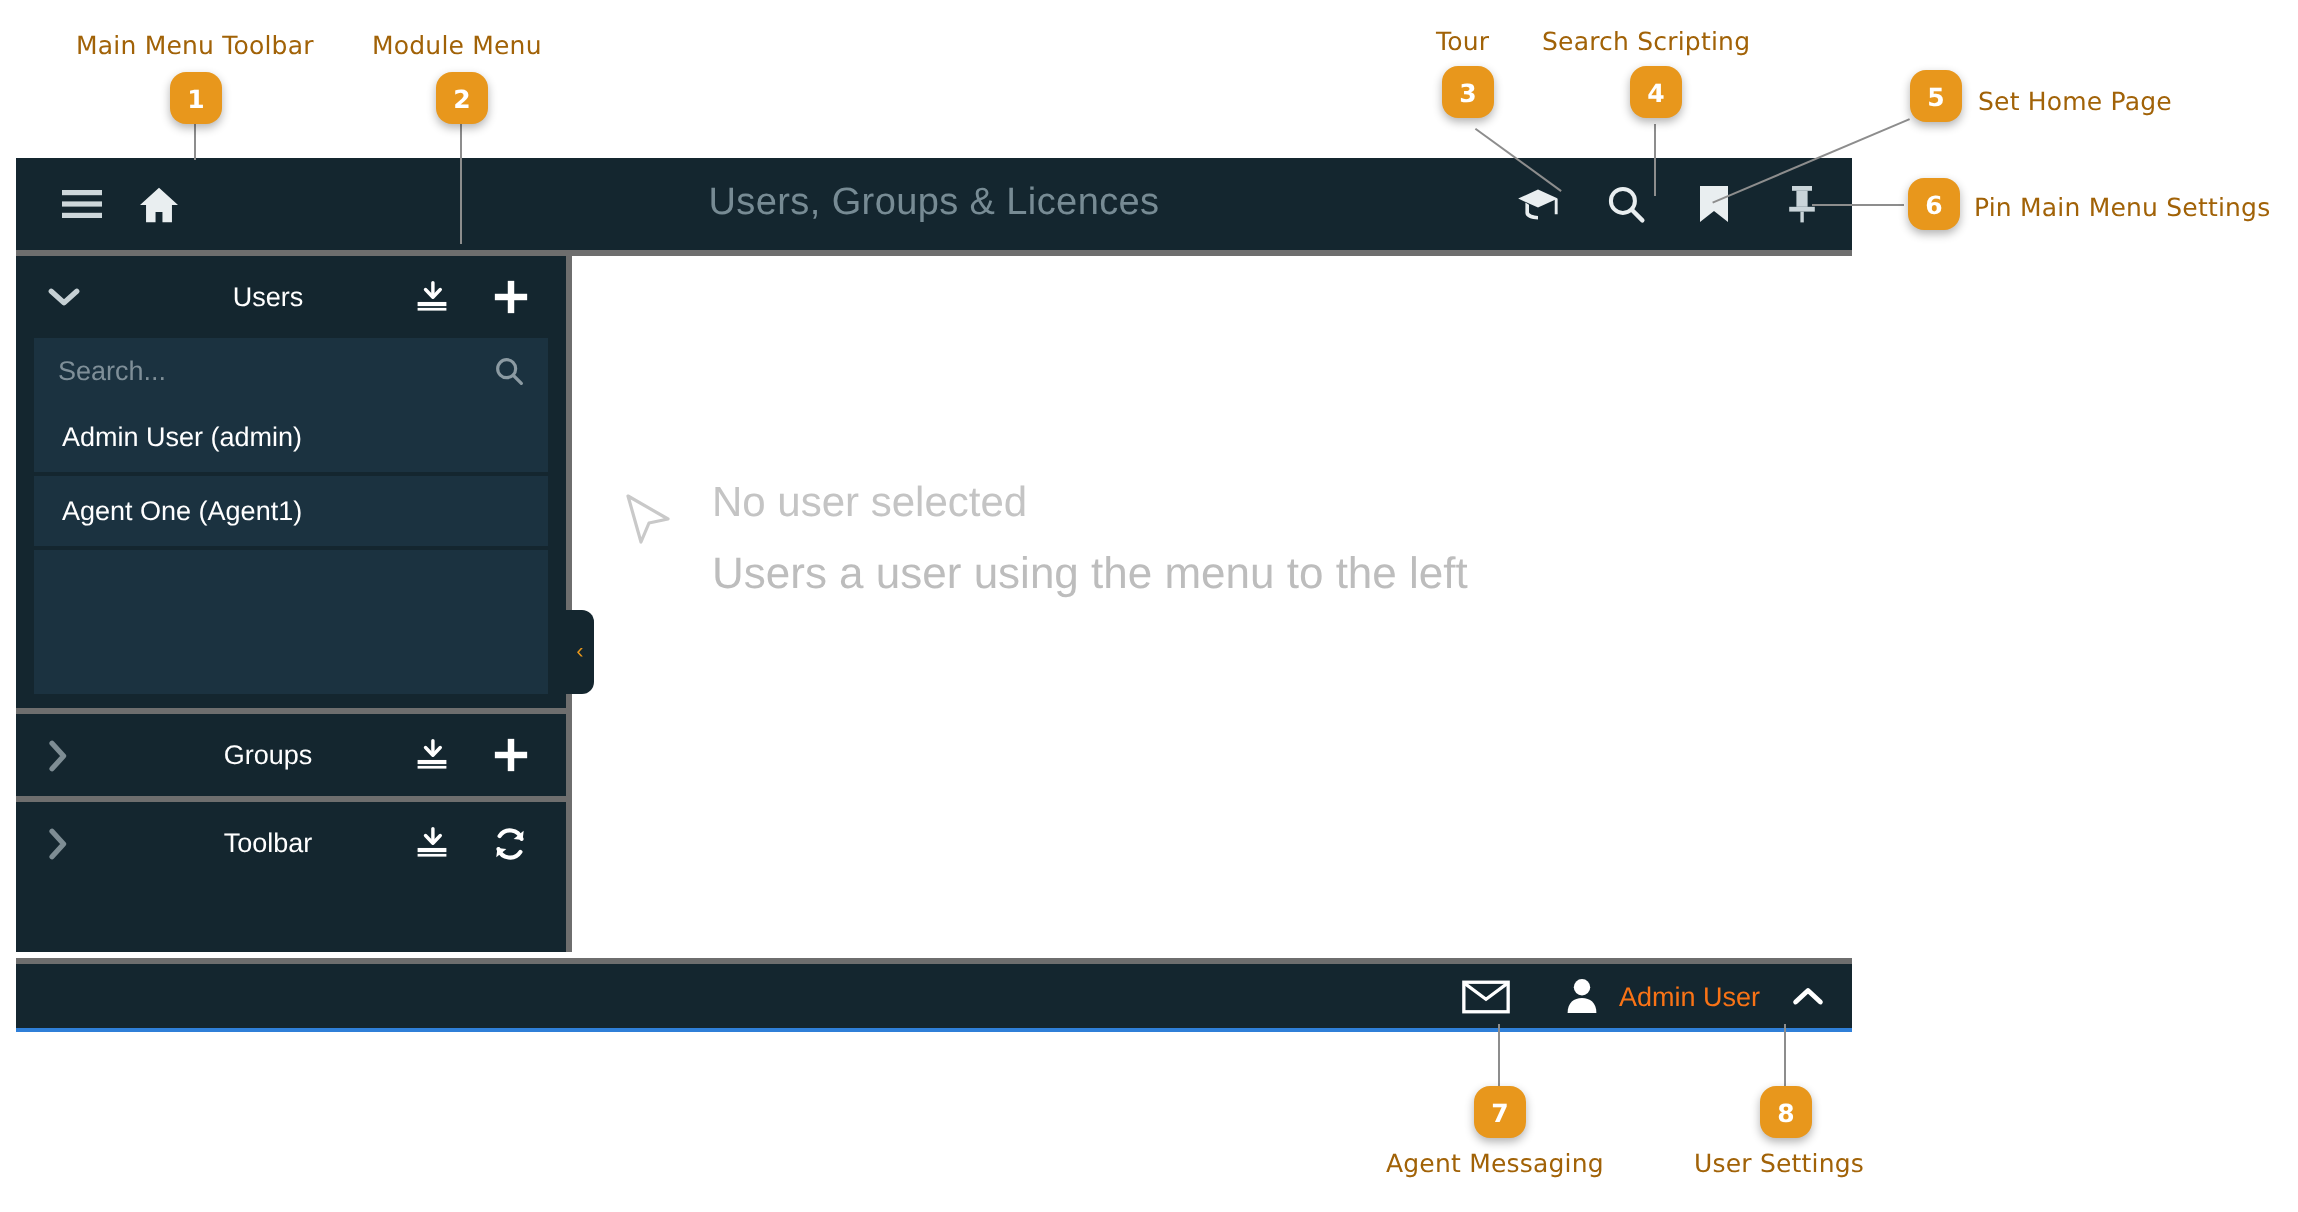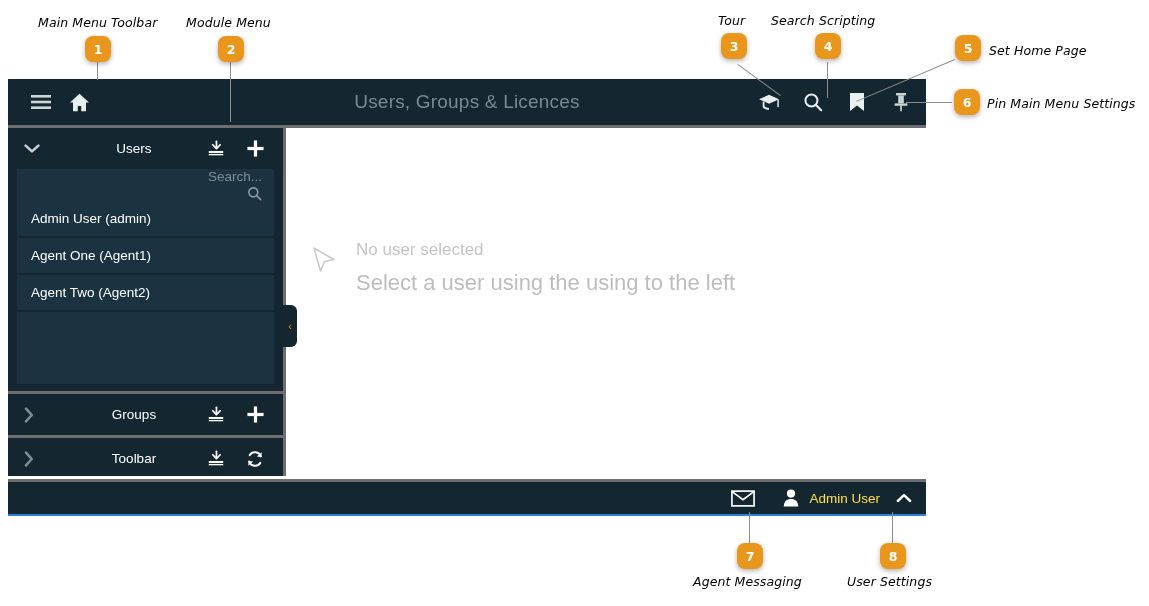--- a/index.html
+++ b/index.html
@@ -14,24 +14,23 @@
     overflow: hidden;
     font-family: "Liberation Sans", sans-serif;
     -webkit-font-smoothing: antialiased;
   }
 
   
   .anno-label {
     position: absolute;
     font-family: "DejaVu Sans", sans-serif;
     font-size: 12.5px;
-    color: #000000;
+    color: #a16207;
     white-space: nowrap;
     letter-spacing: .1px;
-    font-style: italic;
   }
   .anno-badge {
     position: absolute;
     width: 26px;
     height: 26px;
     border-radius: 8px;
     background: #E8971C;
     color: #ffffff;
     font-family: "DejaVu Sans", sans-serif;
     font-size: 12.5px;
@@ -161,25 +160,24 @@
   .panel-sep {
     height: 3px;
     background: #6E6E6E;
   }
 
   .search-row {
     margin: 0 9px;
     height: 32px;
     background: #1B3240;
     display: flex;
-    align-items: flex-end;
+    align-items: center;
     padding: 0 12px;
     gap: 2px;
     cursor: text;
-    flex-direction: column;
   }
   .search-row .sph {
     flex: 1;
     color: #7f8f98;
     font-size: 13.5px;
   }
   .search-row .sico { color: #8b9aa2; display:flex; }
 
   .user-list { margin: 0 9px; }
   .user-item {
@@ -231,21 +229,21 @@
   .empty-state {
     position: absolute;
     left: 26px;
     top: 112px;
     display: flex;
     gap: 18px;
   }
   .empty-cursor { color: #c9c9c9; margin-top: 6px; }
   .empty-small {
     color: #c4c4c4;
-    font-size: 17px;
+    font-size: 21px;
     margin-bottom: 10px;
   }
   .empty-big {
     color: #bdbdbd;
     font-size: 22px;
     font-weight: normal;
   }
 
   
   .statusbar {
@@ -259,21 +257,21 @@
     display: flex;
     align-items: center;
     justify-content: flex-end;
     gap: 0;
     box-sizing: border-box;
   }
   .sb-item {
     display: flex;
     align-items: center;
     gap: 10px;
-    color: #fde047;
+    color: #f97316;
     font-size: 13.5px;
     padding: 12px 14px;
     height: 100%;
     cursor: pointer;
   }
   .sb-icon { display: flex; align-items: center; color: #ffffff; }
   .sb-caret { color: #ffffff; padding-right: 14px; padding-left: 2px; cursor: pointer; display:flex; align-items:center; height:100%; }
 </style>
 </head>
 <body>
@@ -363,21 +361,20 @@
           <svg width="15" height="15" viewBox="0 0 18 18" aria-hidden="true">
             <circle cx="7.6" cy="7.6" r="5.4" fill="none" stroke="#8b9aa2" stroke-width="1.9"></circle>
             <line x1="11.6" y1="11.6" x2="16.4" y2="16.4" stroke="#8b9aa2" stroke-width="2" stroke-linecap="round"></line>
           </svg>
         </span>
       </div>
 
       <div class="user-list">
         <div class="user-item">Admin User (admin)</div>
         <div class="user-item">Agent One (Agent1)</div>
-        <div class="user-item">Agent Two (Agent2)</div>
       </div>
       <div class="user-filler"></div>
       <div class="list-bottom-gap"></div>
       <div class="panel-sep"></div>
 
       <div class="panel-head">
         <span class="caret">
           <svg width="10" height="16" viewBox="0 0 10 16" aria-hidden="true">
             <path d="M2 1.6 L7.8 8 L2 14.4" fill="none" stroke="#7e8d94" stroke-width="2.6" stroke-linecap="round" stroke-linejoin="round"></path>
           </svg>
@@ -434,21 +431,21 @@
 
     <div class="content">
       <div class="empty-state">
         <span class="empty-cursor">
           <svg width="26" height="30" viewBox="0 0 26 30" aria-hidden="true">
             <path d="M2 2 L22 13.5 L12.5 15.5 L8.5 25 Z" fill="none" stroke="#c9c9c9" stroke-width="1.6" stroke-linejoin="round"></path>
           </svg>
         </span>
         <span>
           <div class="empty-small">No user selected</div>
-          <div class="empty-big">Select a user using the using to the left</div>
+          <div class="empty-big">Users a user using the menu to the left</div>
         </span>
       </div>
     </div>
   </div>
 
   <div class="statusbar">
     <div class="sb-item">
       <span class="sb-icon">
         <svg width="24" height="17" viewBox="0 0 26 18" aria-hidden="true">
           <rect x="1" y="1" width="24" height="16" fill="none" stroke="#ffffff" stroke-width="1.8"></rect>

